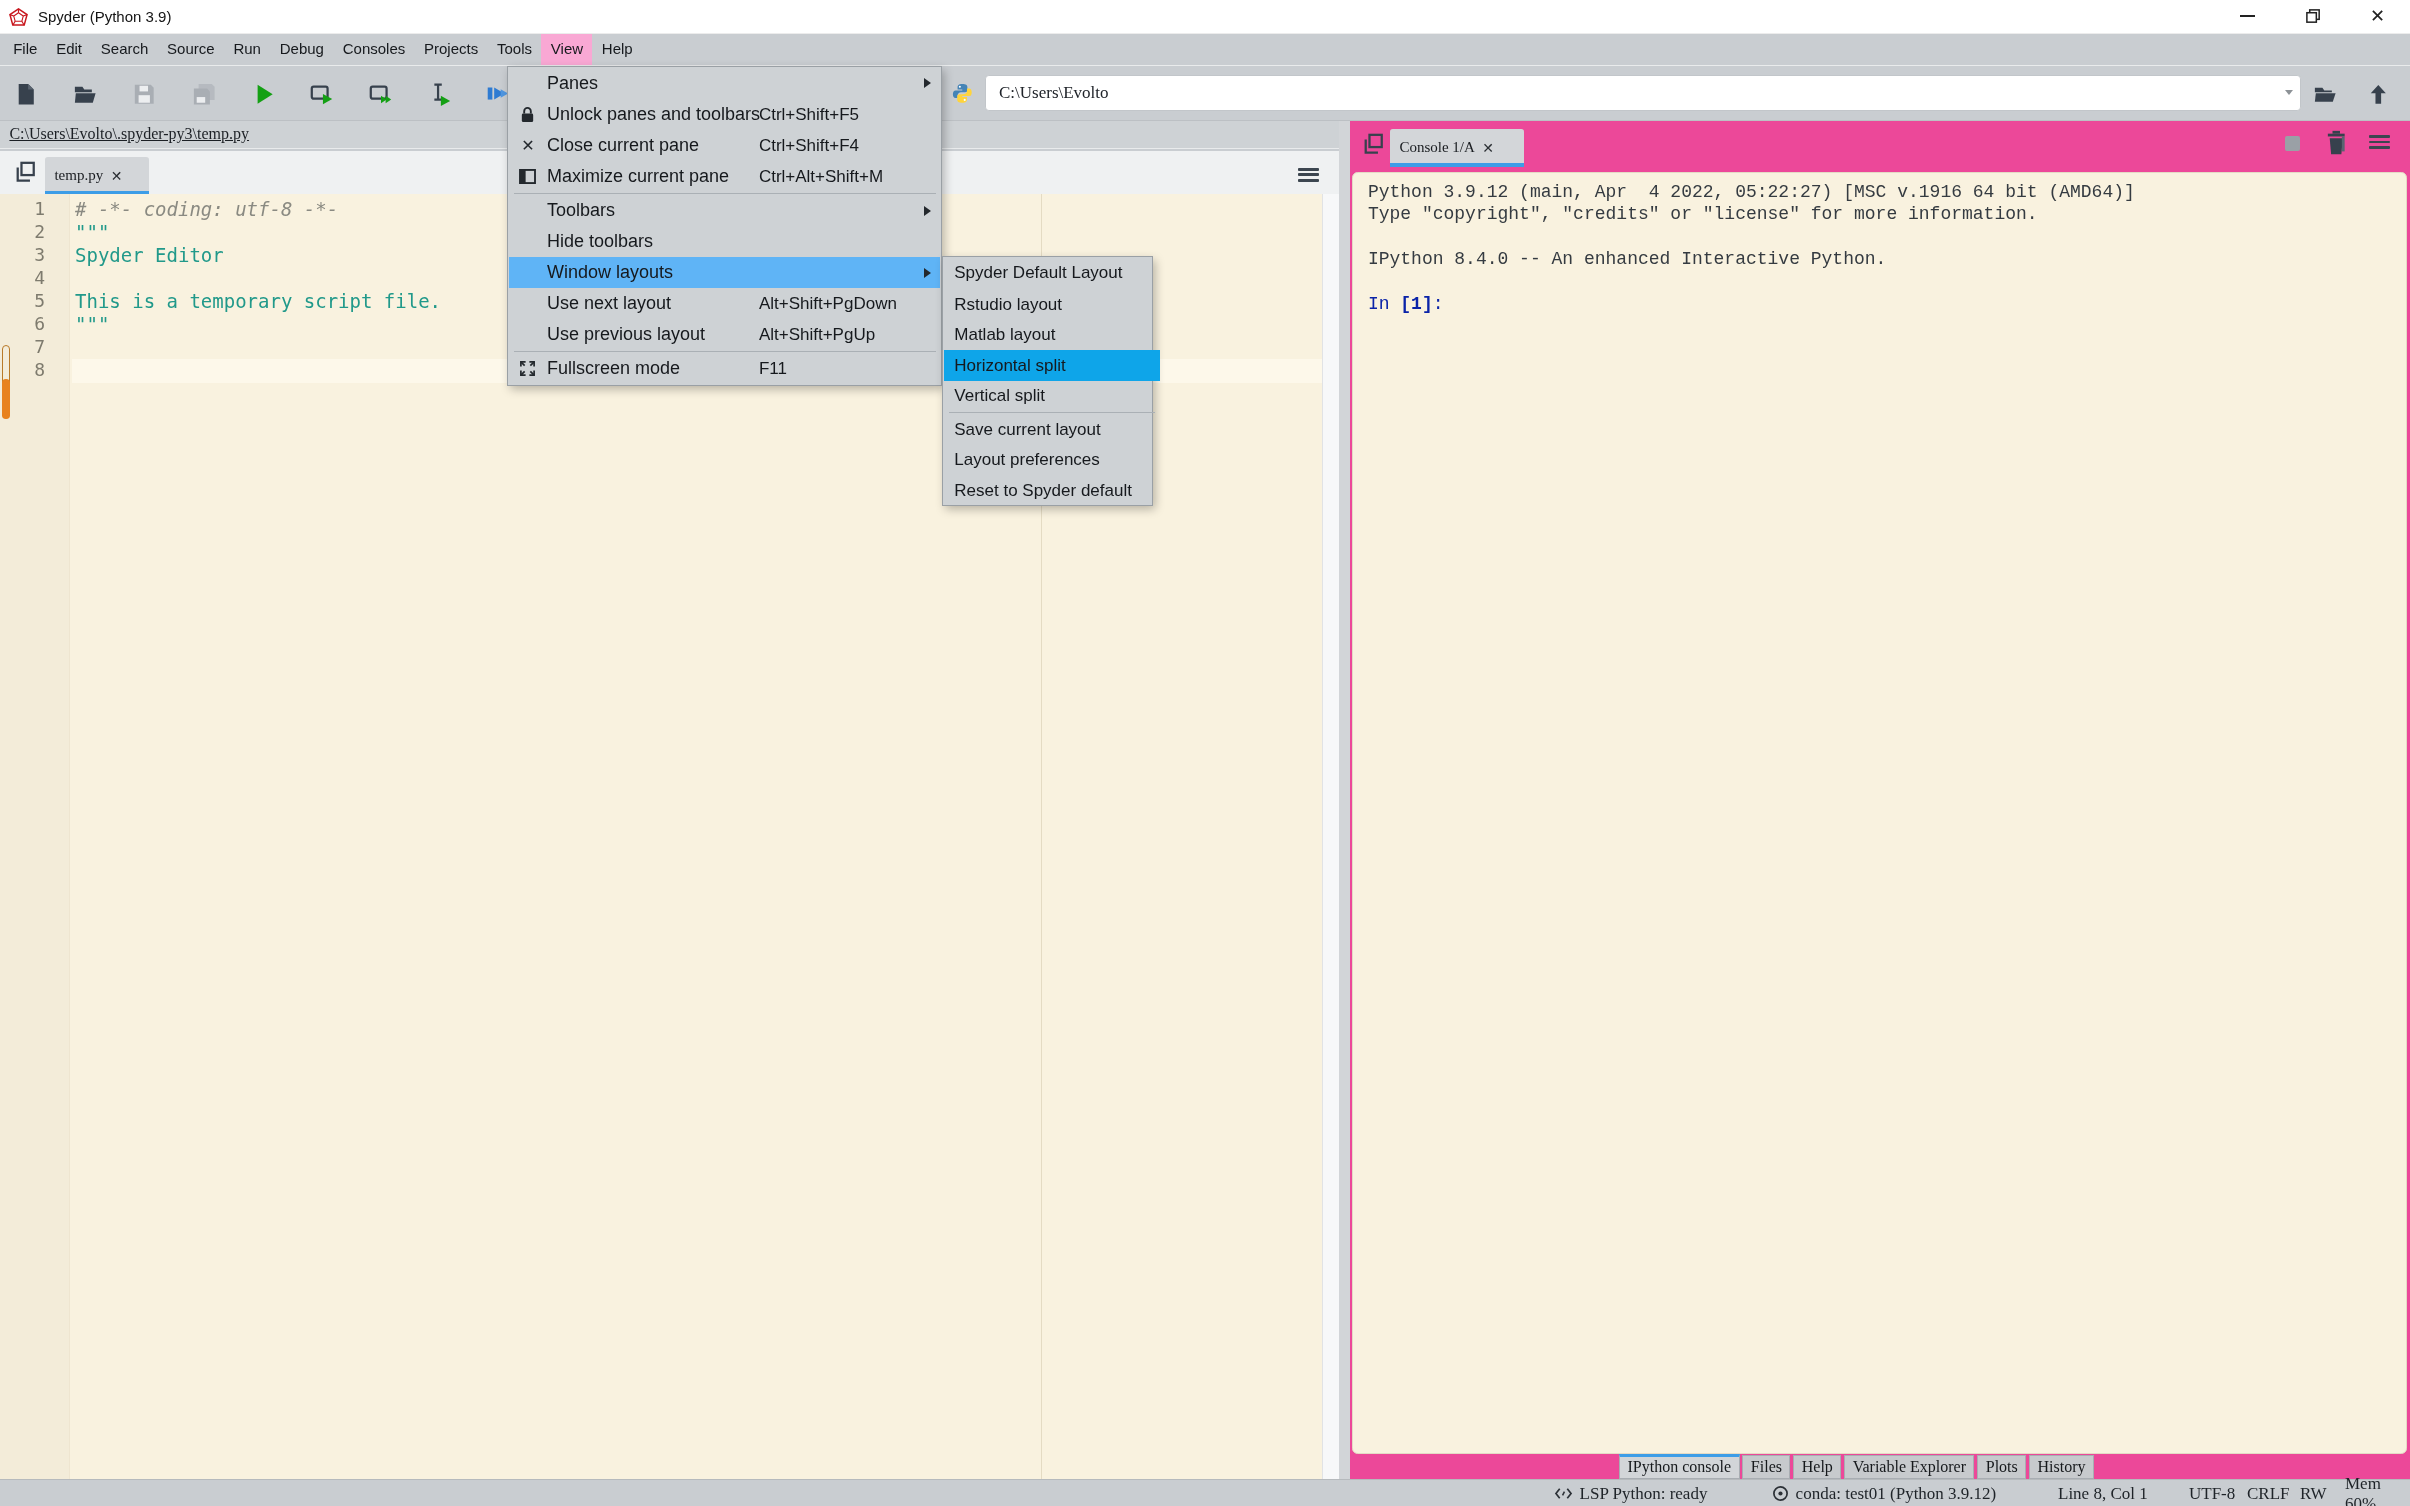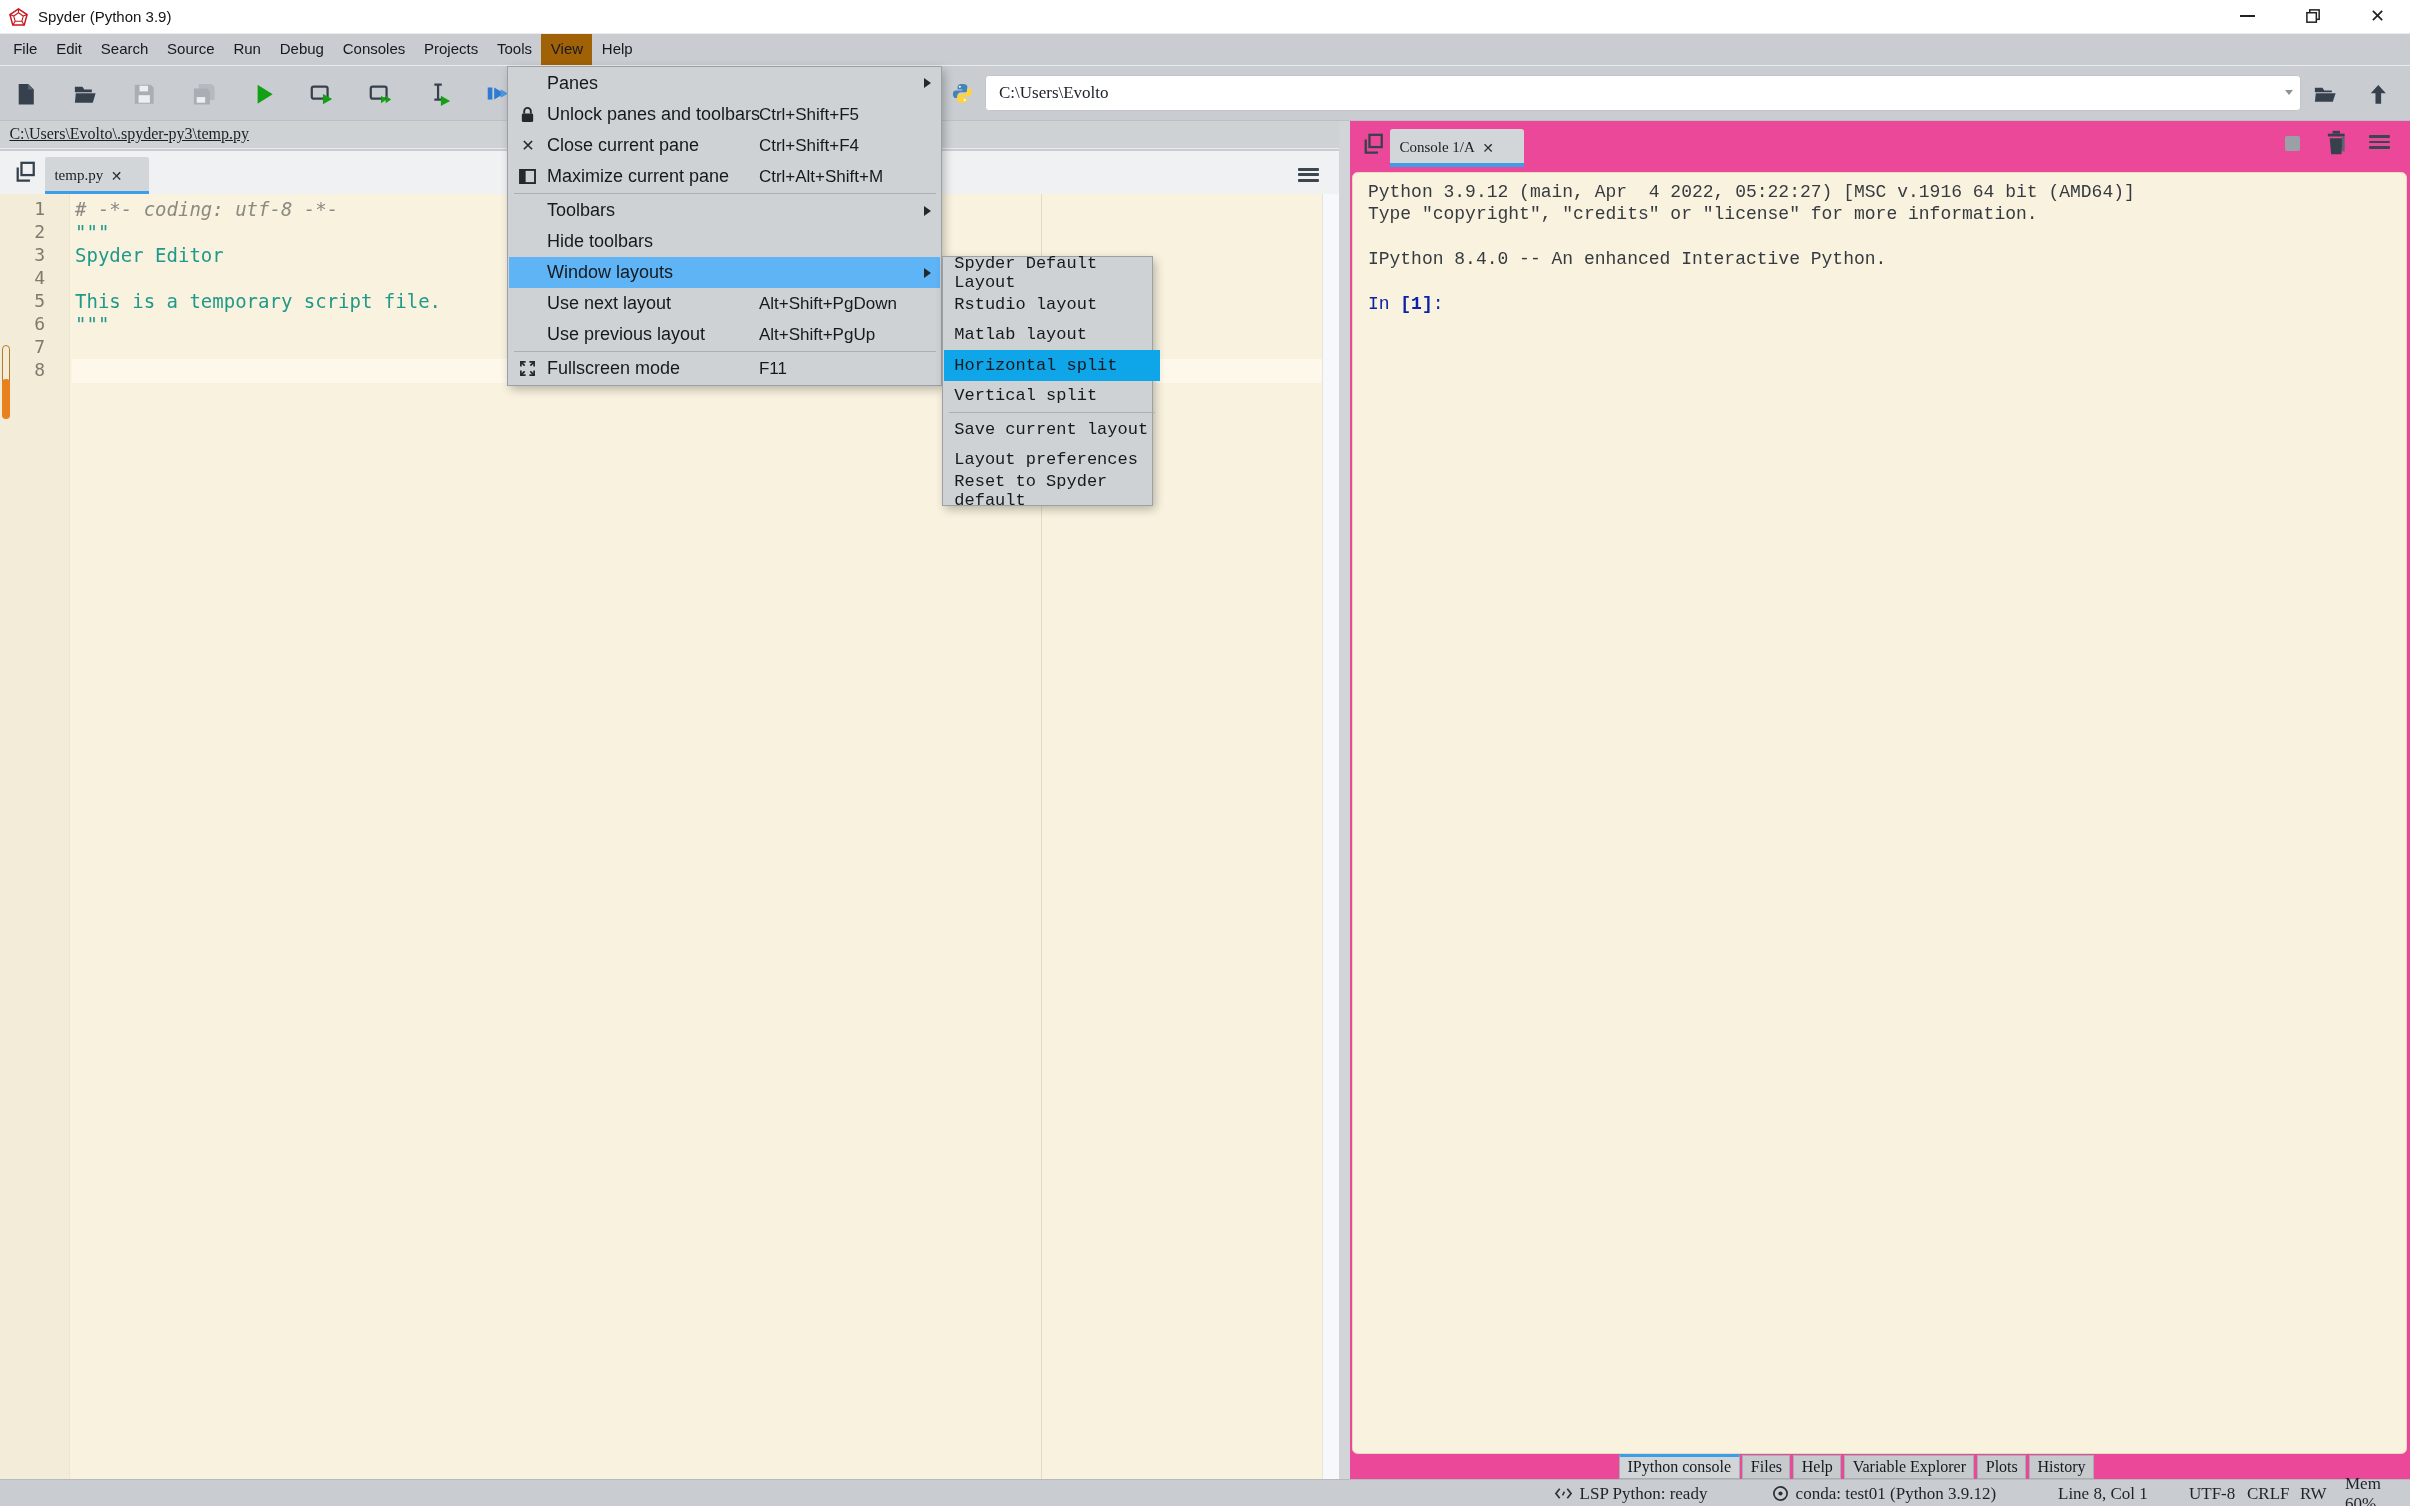--- a/index.html
+++ b/index.html
@@ -12,21 +12,21 @@
   .title-logo { position:absolute; left:9.4px; top:7.5px; width:19px; height:19px; }
   .title-text { position:absolute; left:38px; top:7.5px; font-size:15px; color:#141414; }
   .winbtn { position:absolute; top:0; width:55px; height:32px; display:flex; align-items:center; justify-content:center; }
   .wb-min  { left:2220px; } .wb-rest { left:2286px; } .wb-close{ left:2350px; }
   .wb-min span { display:block; width:15px; height:1.9px; background:#222; }
   .wb-close span { font-size:18px; color:#222; line-height:1; }
 
   
   .menubar { position:absolute; left:0; top:34px; width:2411px; height:32px; background:#c9cdd1; border-bottom:1.9px solid #e9ebec; display:flex; align-items:stretch; padding-left:3.8px; }
   .menubar .mitem { padding:0 9.4px; line-height:30px; font-size:15px; color:#16191d; }
-  .menubar .mitem.active { background:#a16207; }
+  .menubar .mitem.active { background:#f9a8d4; }
 
   
   .toolbar { position:absolute; left:0; top:66px; width:2411px; height:55px; background:#c9cdd1; border-bottom:0.9px solid #bcc0c4; }
   .tbtn { position:absolute; top:9.4px; width:41px; height:38px; display:flex; align-items:center; justify-content:center; }
   .tsep { position:absolute; left:938px; top:11.3px; width:0.9px; height:32px; background:#aeb3b7; }
   .pybadge { position:absolute; left:951px; top:16px; width:22.6px; height:22.6px; }
   .pathbox { position:absolute; left:985px; top:9.4px; width:1316px; height:36px; background:#ffffff; border:0.9px solid #c2c6ca; border-radius:3.8px; display:flex; align-items:center; }
   .pathbox .pval { padding-left:13px; font-family:"Liberation Serif", serif; font-size:17px; color:#20242a; }
   .pathbox .combo-arrow { position:absolute; right:7.5px; top:14px; width:0; height:0; border-left:4.7px solid transparent; border-right:4.7px solid transparent; border-top:5.6px solid #8d9297; }
   .tbtn-right1 { left:2305px; } .tbtn-right2 { left:2358px; }
@@ -79,21 +79,21 @@
   .menu { position:absolute; background:#ced2d5; border:0.9px solid #9aa0a5; box-shadow:2.8px 3.8px 9.4px rgba(0,0,0,.28); }
   .viewmenu { left:507px; top:66px; width:435px; height:320px; }
   .vrow { position:absolute; left:0.9px; width:431px; height:31px; display:flex; align-items:center; }
   .vrow.hl { background:#5fb4f6; }
   .vrow .ic { width:38px; display:flex; justify-content:center; align-items:center; flex:0 0 38px; }
   .vrow .lbl { font-size:18px; color:#16191d; }
   .vrow .sc { position:absolute; left:250px; font-size:17px; color:#16191d; }
   .vrow .arr { position:absolute; right:9.4px; width:0; height:0; border-top:5.6px solid transparent; border-bottom:5.6px solid transparent; border-left:7.5px solid #23282d; }
   .msep { position:absolute; left:5.6px; width:422px; height:0.9px; background:#aab0b5; }
 
-  .submenu { left:942px; top:256px; width:211px; height:250px;font-family:Liberation Mono, monospace; }
+  .submenu { left:942px; top:256px; width:211px; height:250px; }
   .srow { position:absolute; left:0.9px; width:216px; height:31px; display:flex; align-items:center; padding-left:10.4px; font-size:17px; color:#16191d; }
   .srow.hl { background:#0ea5e9; }
   .ssep { position:absolute; left:5.6px; width:206px; height:0.9px; background:#aab0b5; }
   .xglyph { font-size:16px; color:#23282d; line-height:1; }
 </style>
 </head>
 <body>
 
 <div class="screen">
 

